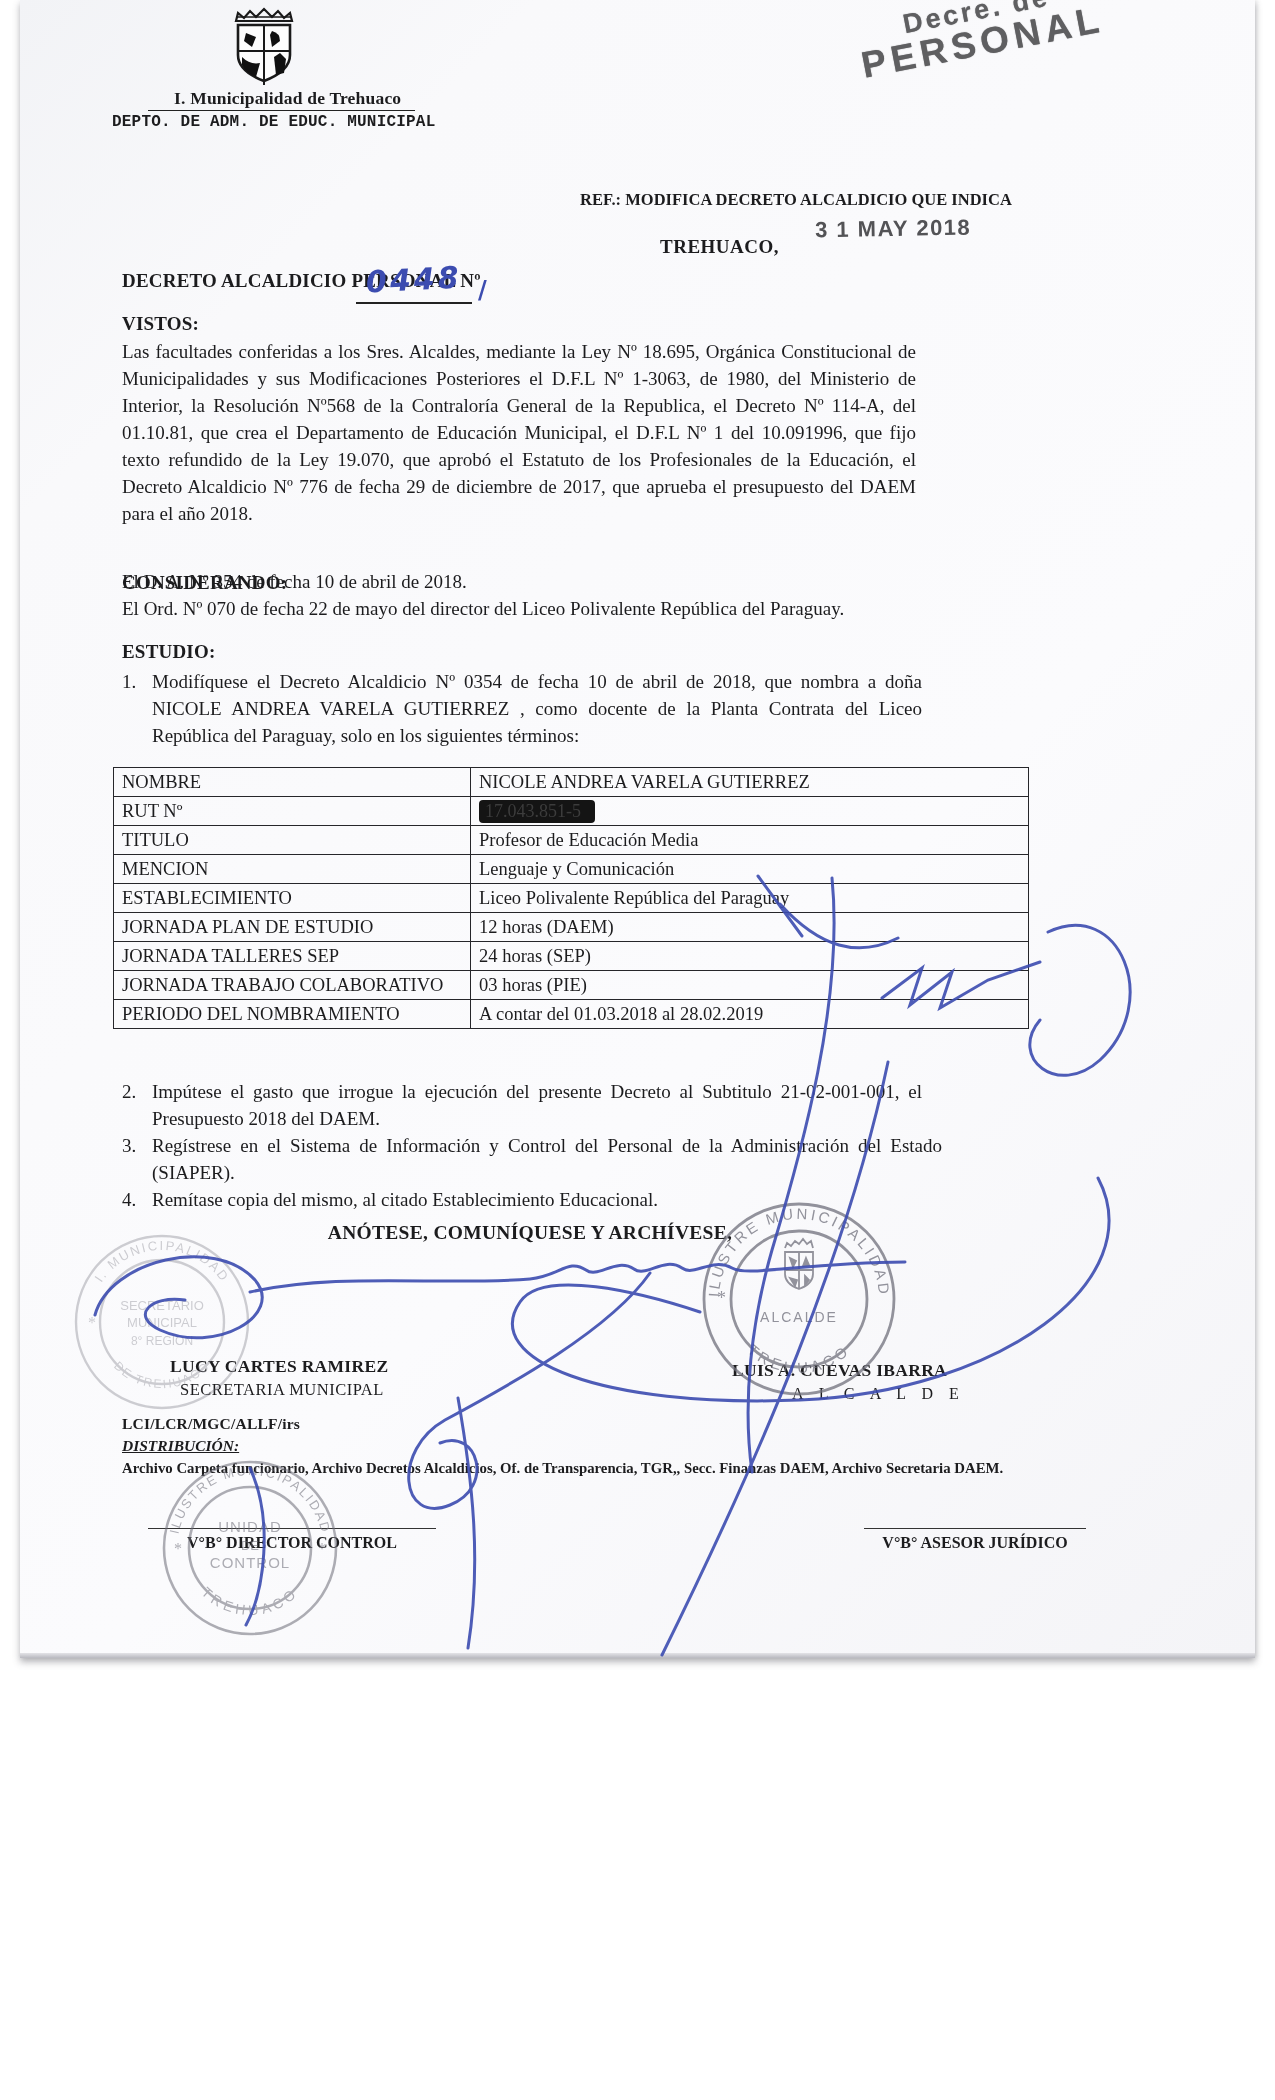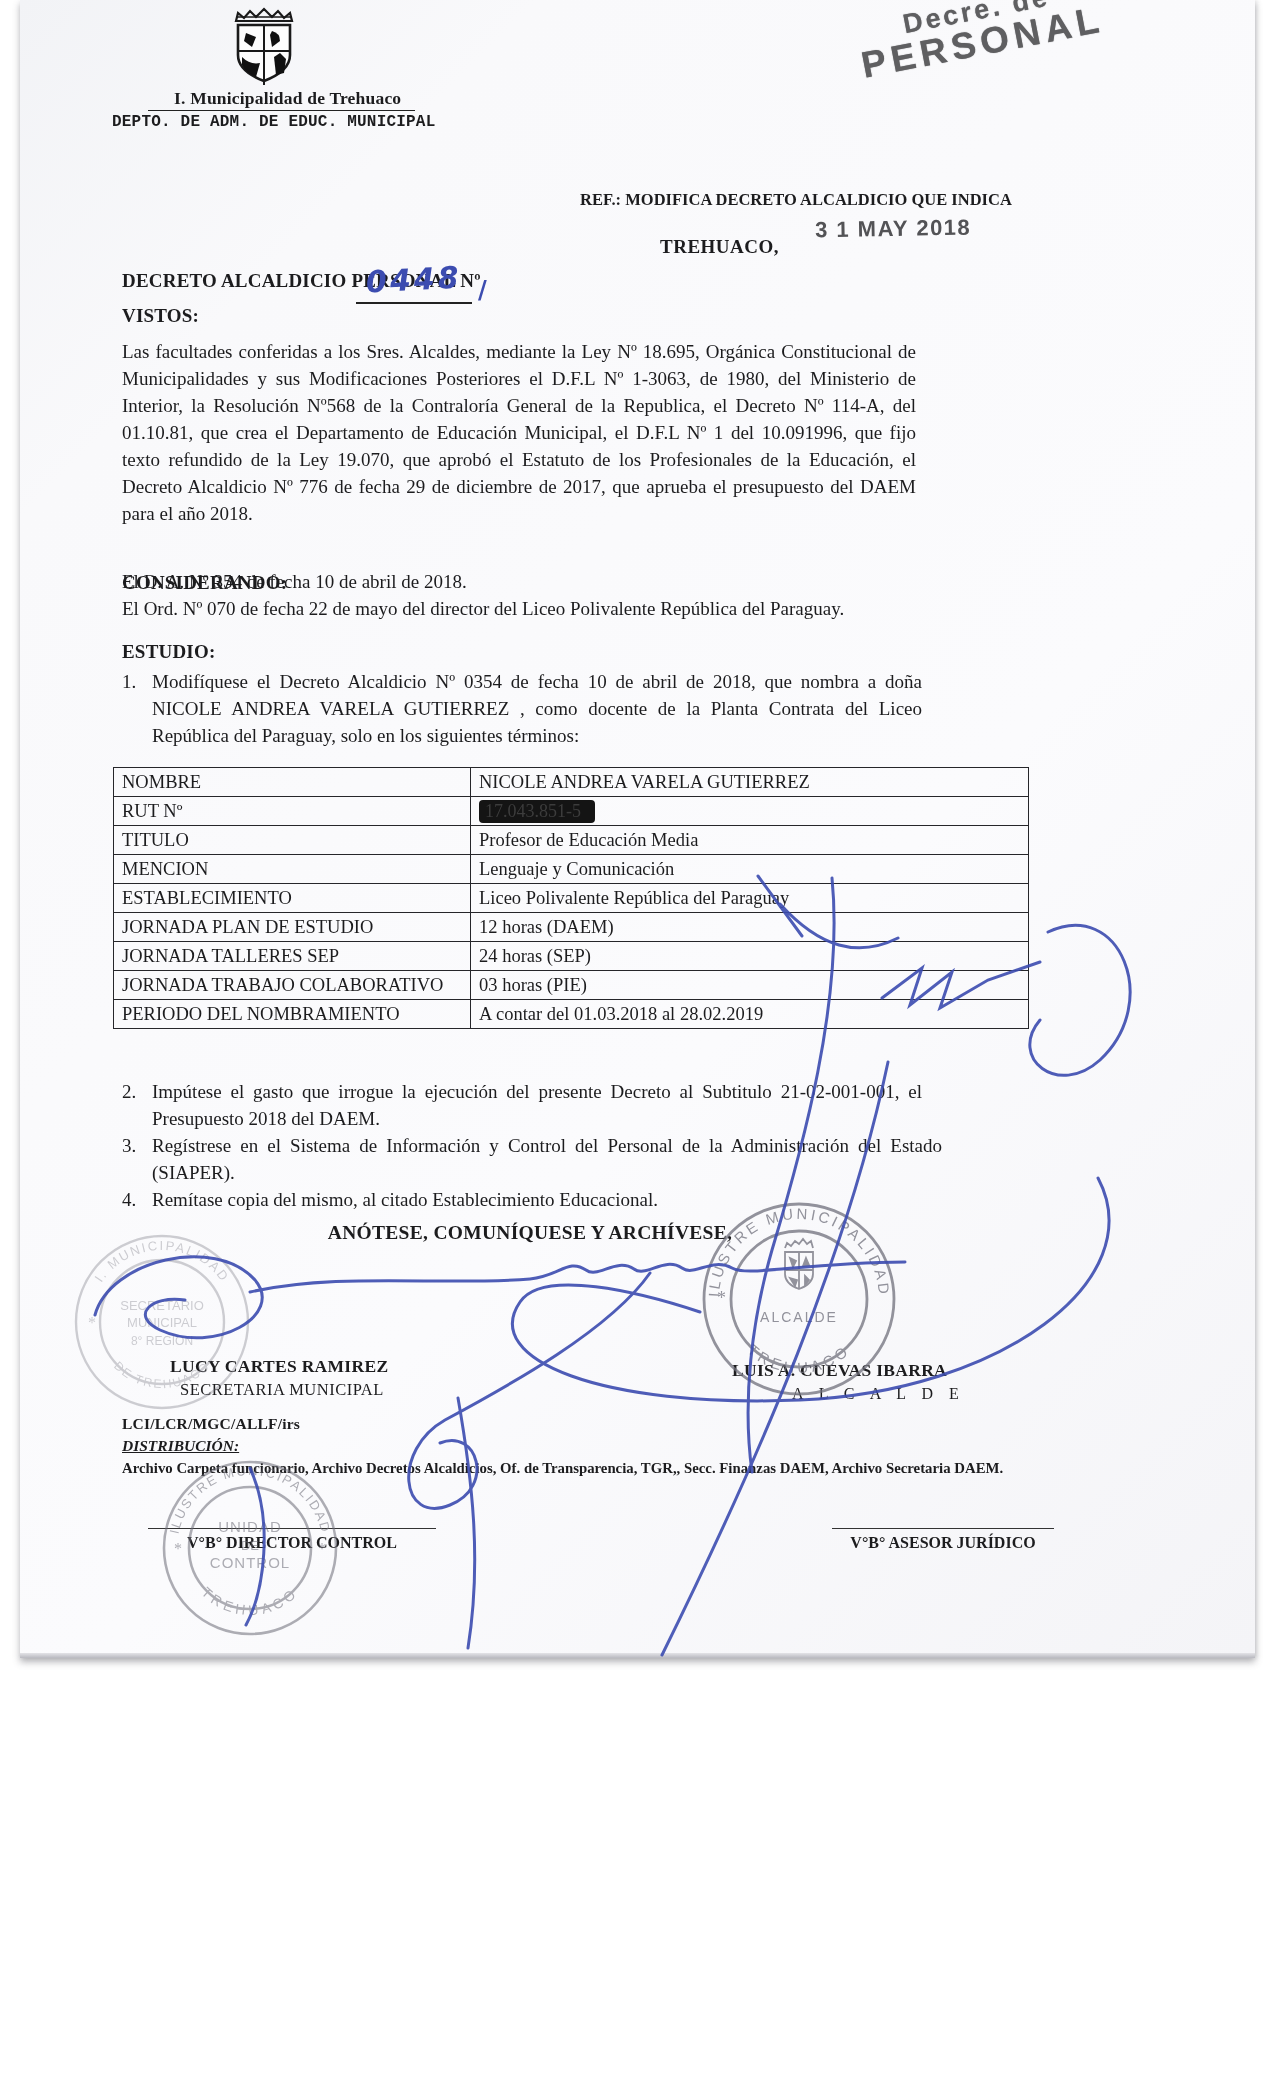--- a/index.html
+++ b/index.html
@@ -99,21 +99,21 @@
   </div>
 
   <div class="abs city" style="left:640px; top:220px;">TREHUACO,</div>
   <div class="abs date-stamp" style="left:795px; top:216px;">3 1 MAY 2018</div>
 
   <div class="abs decree-line" style="left:102px; top:270px;">DECRETO ALCALDICIO  PERSONAL Nº</div>
   <div class="abs num-underline" style="left:336px; top:268px; width:116px; height:36px;"></div>
   <div class="abs decree-num" style="left:346px; top:262px;">0448</div>
   <div class="abs slash" style="left:458px; top:276px;">/</div>
 
-  <div class="abs h-section" style="left:102px; top:305px;">VISTOS:</div>
+  <div class="abs h-section" style="left:102px; top:313px;">VISTOS:</div>
   <div class="abs body-text" style="left:102px; top:338px; width:794px;">Las facultades conferidas a los Sres. Alcaldes, mediante la Ley Nº 18.695, Orgánica Constitucional de Municipalidades y sus Modificaciones  Posteriores el D.F.L Nº 1-3063, de 1980, del Ministerio de Interior, la Resolución Nº568 de la Contraloría General de la Republica, el Decreto Nº 114-A, del 01.10.81, que crea el Departamento de Educación Municipal, el D.F.L Nº 1 del 10.091996, que fijo texto refundido de la Ley 19.070, que aprobó el Estatuto de los Profesionales de la Educación, el Decreto Alcaldicio Nº 776 de fecha 29 de diciembre de 2017, que aprueba el presupuesto del DAEM para el año 2018.</div>
 
   <div class="abs h-section" style="left:102px; top:572px;">CONSIDERANDO:</div>
   <div class="abs plain-line" style="left:102px; top:568px; width:820px;">El D. A. Nº 354 de fecha 10 de abril de 2018.</div>
   <div class="abs plain-line" style="left:102px; top:595px; width:860px;">El Ord. Nº 070 de fecha 22 de mayo del director del Liceo Polivalente República del Paraguay.</div>
 
   <div class="abs h-section" style="left:102px; top:641px;">ESTUDIO:</div>
 
   <div class="abs list-item" style="left:102px; top:668px; width:800px;">
     <span class="num">1.</span>
@@ -180,21 +180,21 @@
   <div class="abs sig-title" style="left:160px; top:1380px;">SECRETARIA MUNICIPAL</div>
 
   <div class="abs sig-name" style="left:712px; top:1360px;">LUIS A. CUEVAS IBARRA</div>
   <div class="abs sig-title-sp" style="left:772px; top:1385px;">A L C A L D E</div>
 
   <div class="abs initials" style="left:102px; top:1415px;">LCI/LCR/MGC/ALLF/irs</div>
   <div class="abs dist-label" style="left:102px; top:1437px;">DISTRIBUCIÓN:</div>
   <div class="abs dist-text" style="left:102px; top:1460px;">Archivo Carpeta funcionario, Archivo Decretos Alcaldicios, Of. de Transparencia, TGR,, Secc. Finanzas  DAEM, Archivo Secretaria DAEM.</div>
 
   <div class="abs vb" style="left:128px; top:1528px; width:288px;">V°B° DIRECTOR CONTROL</div>
-  <div class="abs vb" style="left:812px; top:1528px; width:222px;">V°B° ASESOR JURÍDICO</div>
+  <div class="abs vb" style="left:844px; top:1528px; width:222px;">V°B° ASESOR JURÍDICO</div>
 
   <div class="page-edge"></div>
 </div>
 
 <svg class="stamp-svg" style="left:72px; top:1232px; opacity:.32;" width="180" height="180" viewBox="0 0 180 180">
   <g fill="none" stroke="#6d6d78" stroke-width="2.4">
     <circle cx="90" cy="90" r="86"></circle>
       <circle cx="90" cy="90" r="62"></circle>
   </g>
   <defs>

